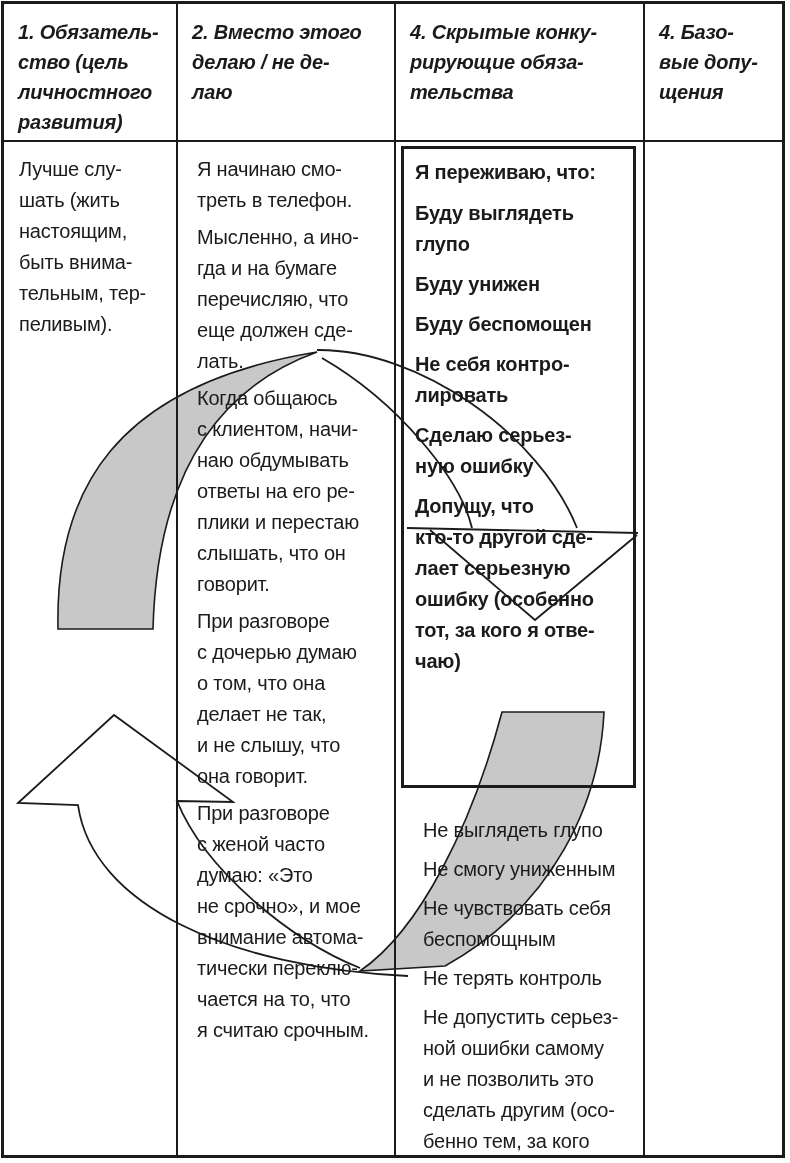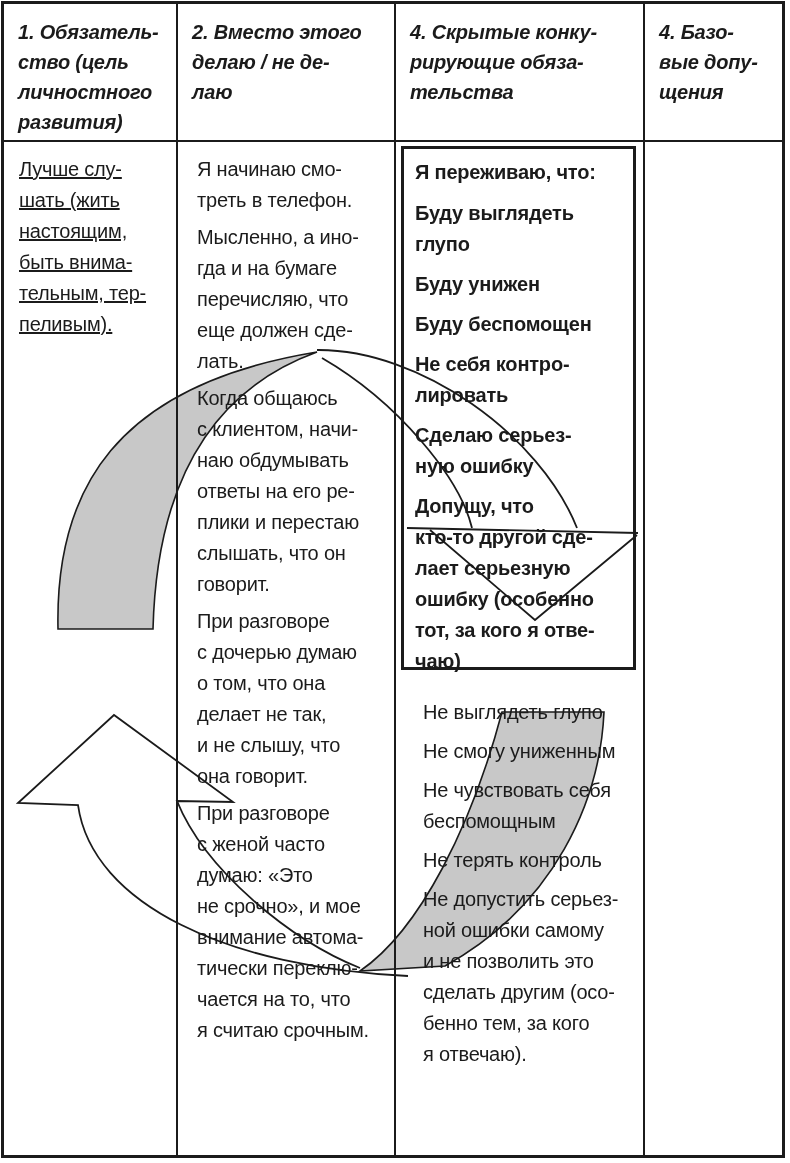--- a/index.html
+++ b/index.html
@@ -21,29 +21,29 @@
     border:3.5px solid #1b1b1b;
     display:grid;
     grid-template-columns:174px 218px 249px 1fr;
     grid-template-rows:138px 1fr;
     background:transparent;
   }
   .cell{box-sizing:border-box;border-right:2.5px solid #1b1b1b;background:transparent;overflow:hidden;}
   .cell.last{border-right:none;}
   .cell.hdr{border-bottom:2.5px solid #1b1b1b;font-weight:bold;font-size:20px;line-height:30px;padding:13px 8px 0 14px;white-space:pre-line;letter-spacing:-0.2px;font-style:italic;}
   .body-text{font-size:20px;line-height:31px;letter-spacing:-0.2px;}
-  .c1{padding:12px 4px 0 15px;text-decoration:underline;}
+  .c1{padding:12px 4px 0 15px;}
   .c2{padding:12px 6px 0 19px;}
   .c3{padding:0;}
   p.para{margin:0 0 6px 0;white-space:pre-line;}
   .c3 .lower p.para{margin:0 0 8px 0;}
   .box{
     box-sizing:border-box;
     margin:4px 7px 0 5px;
-    height:524px;
+    height:642px;
     border:3px solid #1b1b1b;
     padding:8px 6px 0 11px;
     font-weight:bold;
     background:transparent;
   }
   .box .box-title{margin:0 0 10px 0;white-space:pre-line;}
   .box p.para{margin:0 0 9px 0;}
   .lower{margin:27px 4px 0 15px;padding-left:12px;}
 </style>
 </head>

